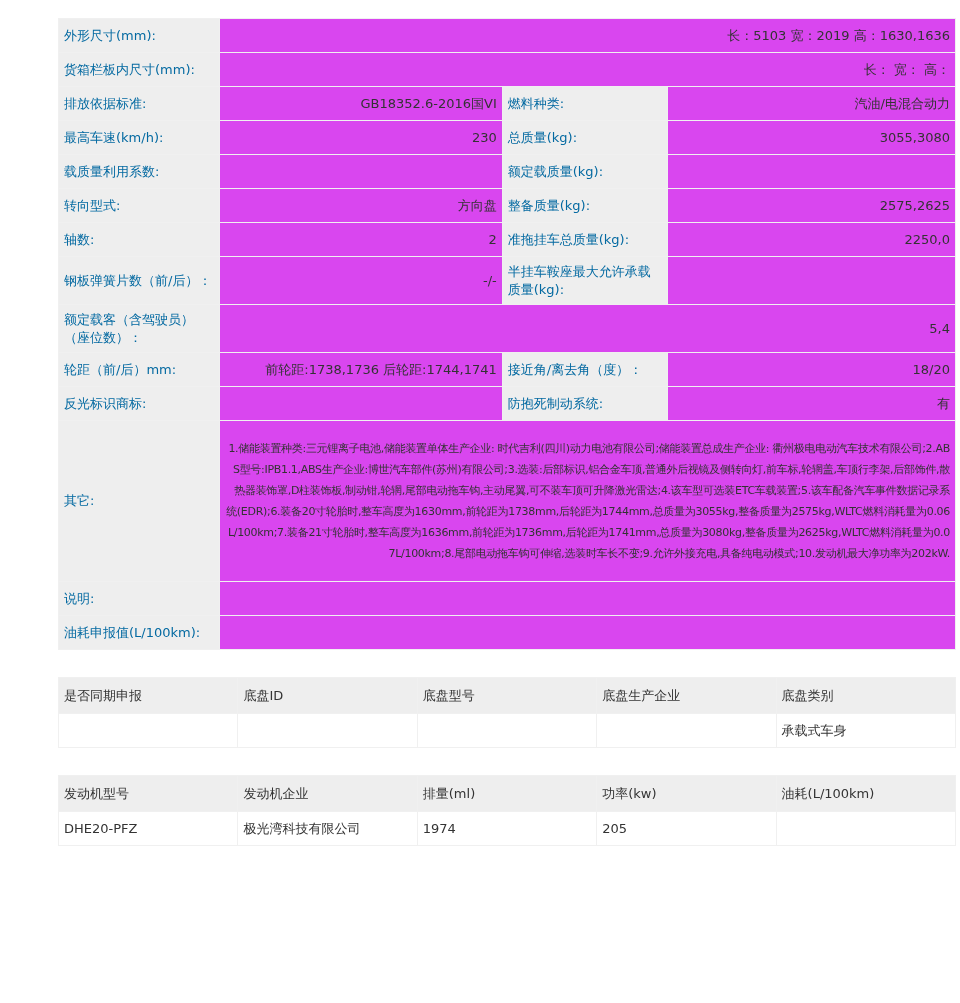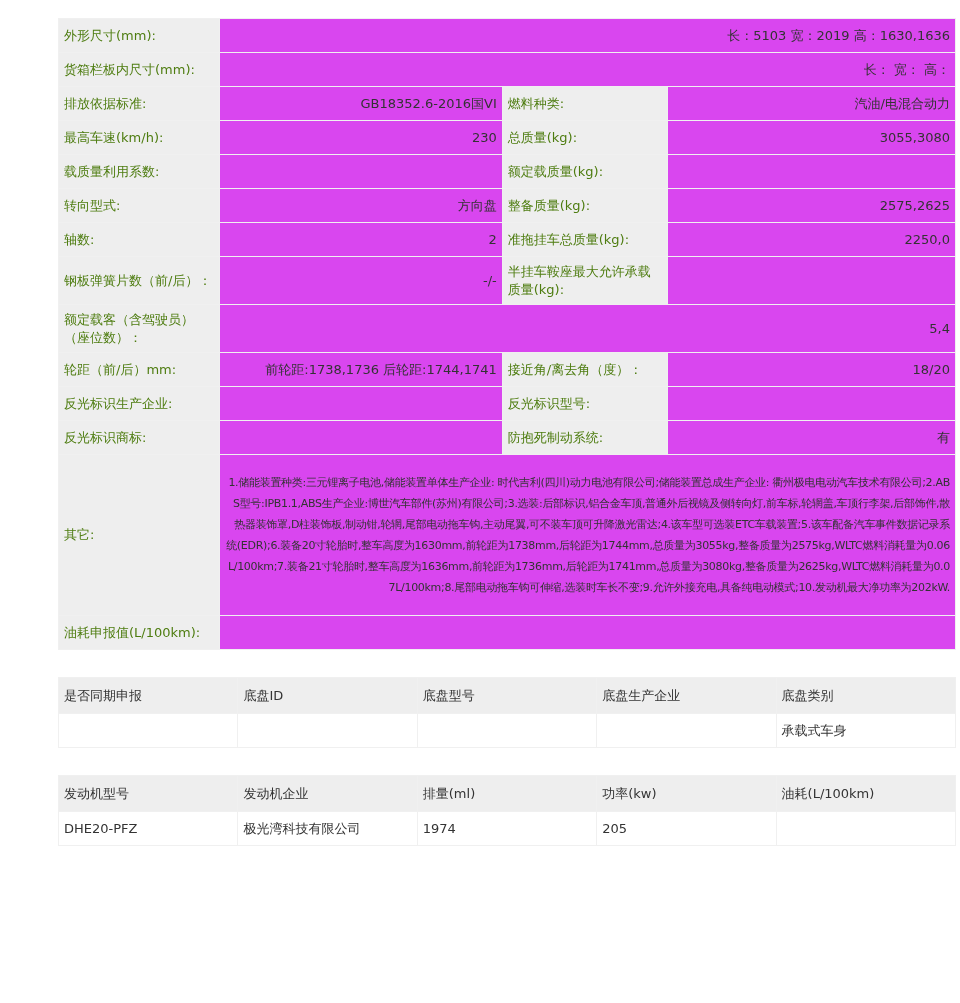--- a/index.html
+++ b/index.html
@@ -7,21 +7,21 @@
       width: 960px; height: 1003px; overflow: hidden; position: relative;
       font-family: "DejaVu Sans", "Liberation Sans", sans-serif;
       font-size: 13px; color: #333333;
     }
     .wrap { position: absolute; left: 58px; top: 18px; width: 857px; }
     table { border-collapse: collapse; width: 898px; table-layout: fixed; }
     td, th {
       border: 1px solid #f0f0f0; padding: 0 5px; text-align: left; vertical-align: middle;
       font-weight: normal; line-height: 18px; word-break: break-all; overflow: hidden;
     }
-    .spec td.lbl { background: #eeeeee; color: #4d7c0f; }
+    .spec td.lbl { background: #eeeeee; color: #0369a1; }
     .spec td.val { background: #d946ef; text-align: right; }
     .spec tr { height: 34px; }
     .spec tr.r-tire { height: 48px; }
     .spec tr.r-semi { height: 48px; }
     .spec tr.r-seat { height: 48px; }
     .spec tr.r-other { height: 161px; }
     .spec tr.r-other td.val { line-height: 21px; padding: 3px 5px; font-size: 11px; letter-spacing: -0.3px; }
     .grid { margin-top: 27px; }
     .grid th { background: #eeeeee; height: 35px; }
     .grid td { background: #ffffff; height: 33px; margin-top: 28px; }
@@ -87,34 +87,32 @@
         <td class="lbl">额定载客（含驾驶员）（座位数）：</td>
         <td class="val" colspan="3">5,4</td>
       </tr>
       <tr>
         <td class="lbl">轮距（前/后）mm:</td>
         <td class="val">前轮距:1738,1736 后轮距:1744,1741</td>
         <td class="lbl">接近角/离去角（度）：</td>
         <td class="val">18/20</td>
       </tr>
       <tr>
-        <td class="lbl">反光标识生产企业:</td>
-        <td class="val"></td>
-        <td class="lbl">反光标识型号:</td>
-        <td class="val"></td>
-      </tr>
-      <tr>
         <td class="lbl">反光标识商标:</td>
         <td class="val"></td>
         <td class="lbl">防抱死制动系统:</td>
         <td class="val">有</td>
       </tr>
       <tr class="r-other">
         <td class="lbl">其它:</td>
         <td class="val" colspan="3">1.储能装置种类:三元锂离子电池,储能装置单体生产企业: 时代吉利(四川)动力电池有限公司;储能装置总成生产企业: 衢州极电电动汽车技术有限公司;2.ABS型号:IPB1.1,ABS生产企业:博世汽车部件(苏州)有限公司;3.选装:后部标识,铝合金车顶,普通外后视镜及侧转向灯,前车标,轮辋盖,车顶行李架,后部饰件,散热器装饰罩,D柱装饰板,制动钳,轮辋,尾部电动拖车钩,主动尾翼,可不装车顶可升降激光雷达;4.该车型可选装ETC车载装置;5.该车配备汽车事件数据记录系统(EDR);6.装备20寸轮胎时,整车高度为1630mm,前轮距为1738mm,后轮距为1744mm,总质量为3055kg,整备质量为2575kg,WLTC燃料消耗量为0.06L/100km;7.装备21寸轮胎时,整车高度为1636mm,前轮距为1736mm,后轮距为1741mm,总质量为3080kg,整备质量为2625kg,WLTC燃料消耗量为0.07L/100km;8.尾部电动拖车钩可伸缩,选装时车长不变;9.允许外接充电,具备纯电动模式;10.发动机最大净功率为202kW.</td>
+      </tr>
+      <tr>
+        <td class="lbl">说明:</td>
+        <td class="val" colspan="3"></td>
       </tr>
       <tr>
         <td class="lbl">油耗申报值(L/100km):</td>
         <td class="val" colspan="3"></td>
       </tr>
     </tbody>
   </table>
 
   <table class="grid">
     <thead>

